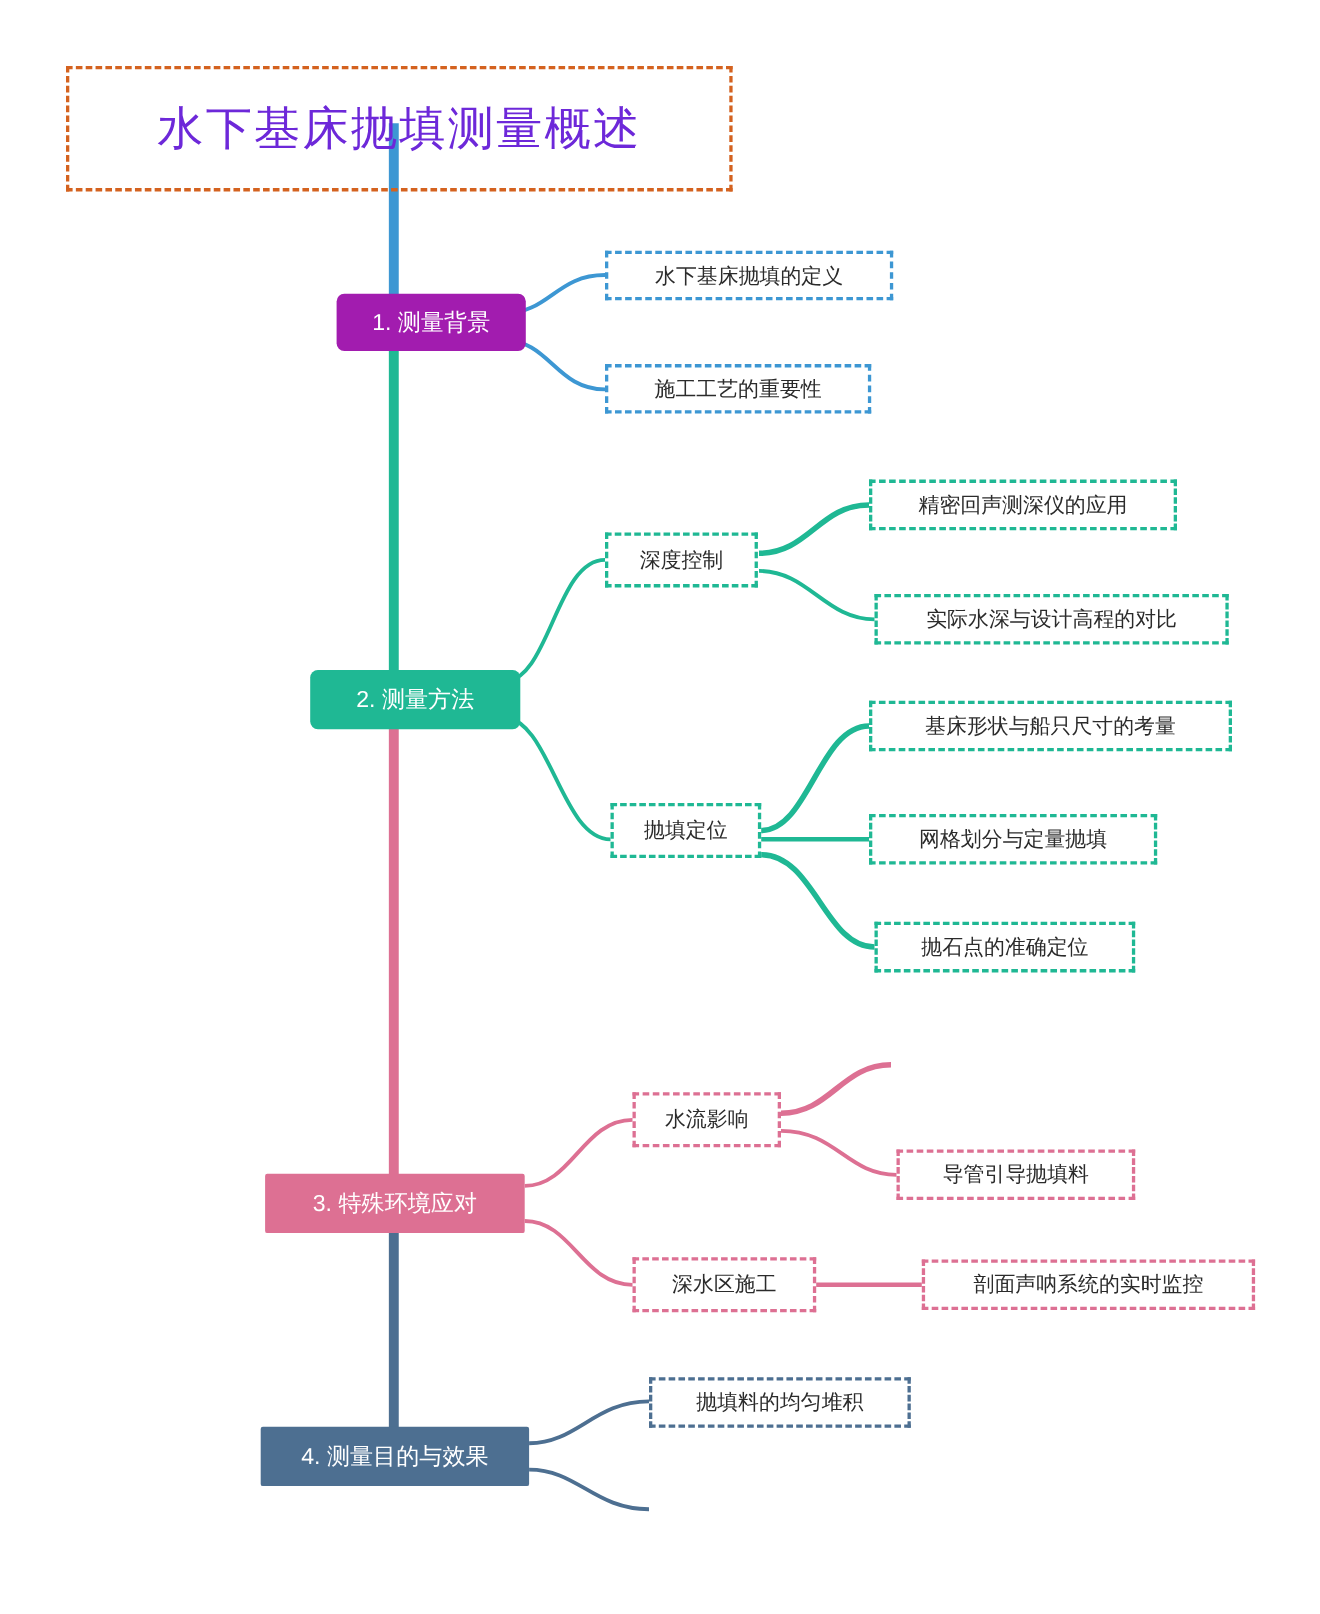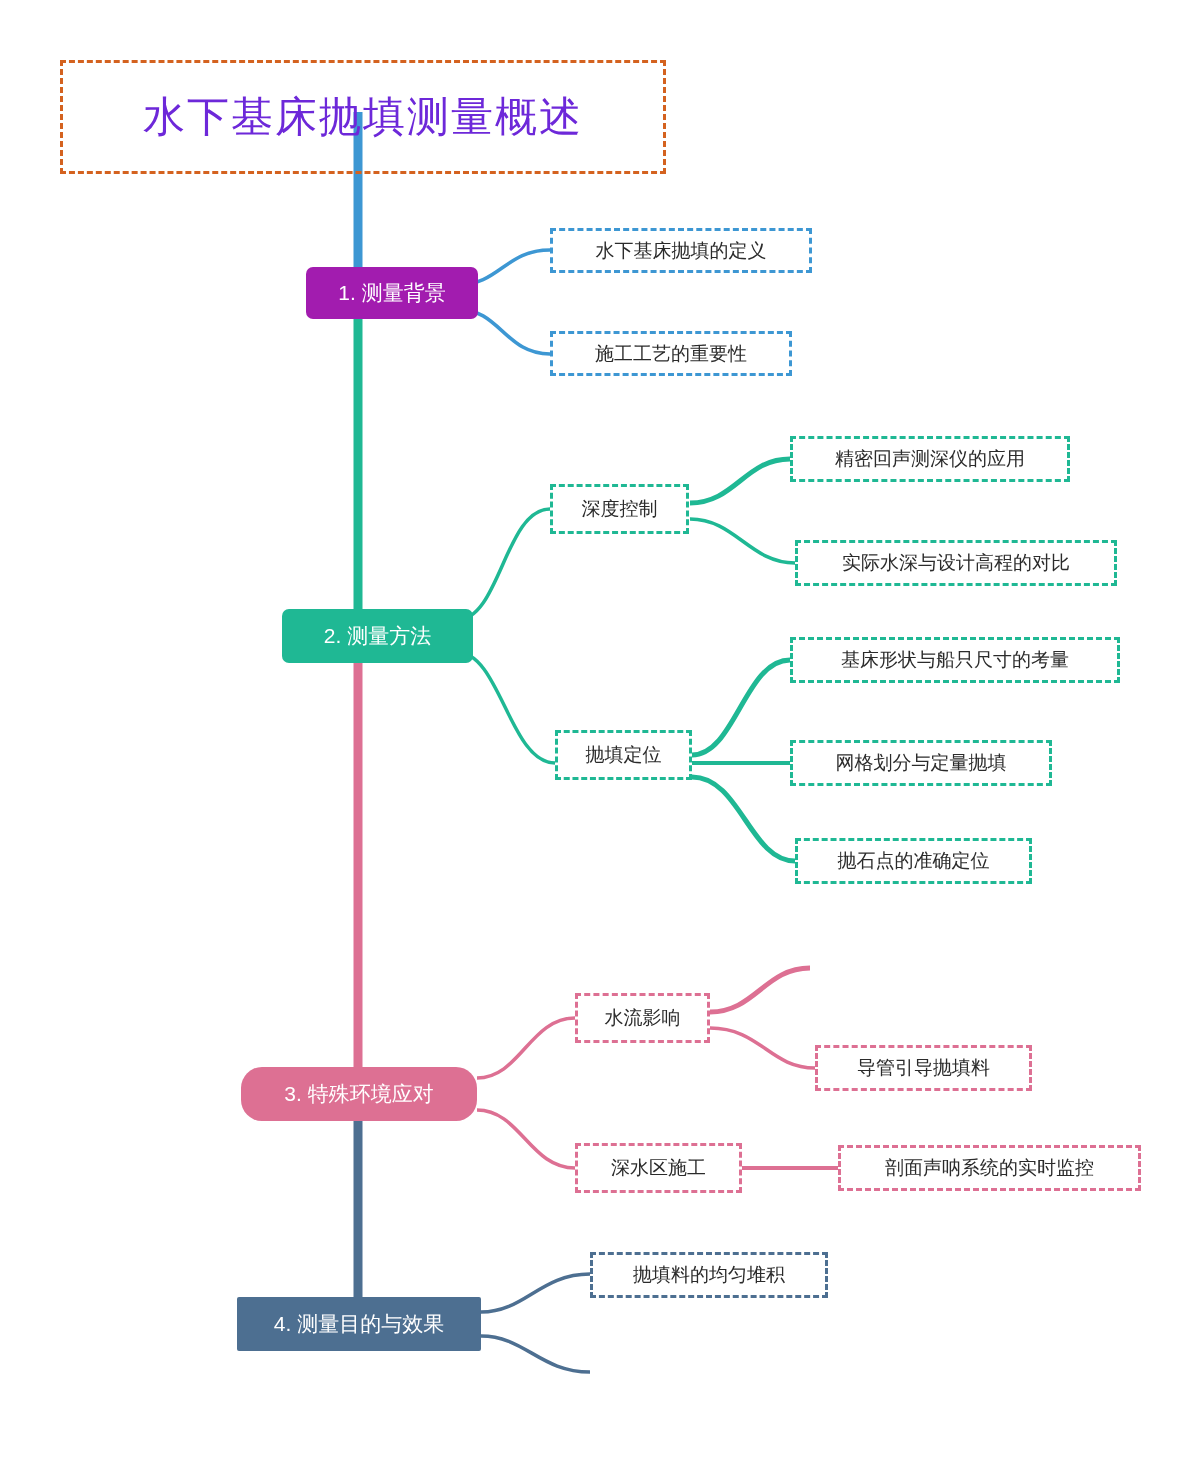--- a/index.html
+++ b/index.html
@@ -124,21 +124,21 @@
   <div class="leaf-node" style="left:790px;top:637px;width:330px;height:46px;border-color:#1fb894;">
     <span>基床形状与船只尺寸的考量</span>
   </div>
   <div class="leaf-node" style="left:790px;top:740px;width:262px;height:46px;border-color:#1fb894;">
     <span>网格划分与定量抛填</span>
   </div>
   <div class="leaf-node" style="left:795px;top:838px;width:237px;height:46px;border-color:#1fb894;">
     <span>抛石点的准确定位</span>
   </div>
 
-  <div class="main-node sq" style="left:241px;top:1067px;width:236px;height:54px;background:#dd7093;border-radius:21px;">
+  <div class="main-node sq" style="left:241px;top:1067px;width:236px;height:54px;background:#dd7093;">
     <span>3. 特殊环境应对</span>
   </div>
 
   <div class="sub-node" style="left:575px;top:993px;width:135px;height:50px;border-color:#dd7093;">
     <span>水流影响</span>
   </div>
   <div class="leaf-node" style="left:815px;top:1045px;width:217px;height:46px;border-color:#dd7093;">
     <span>导管引导抛填料</span>
   </div>
 

